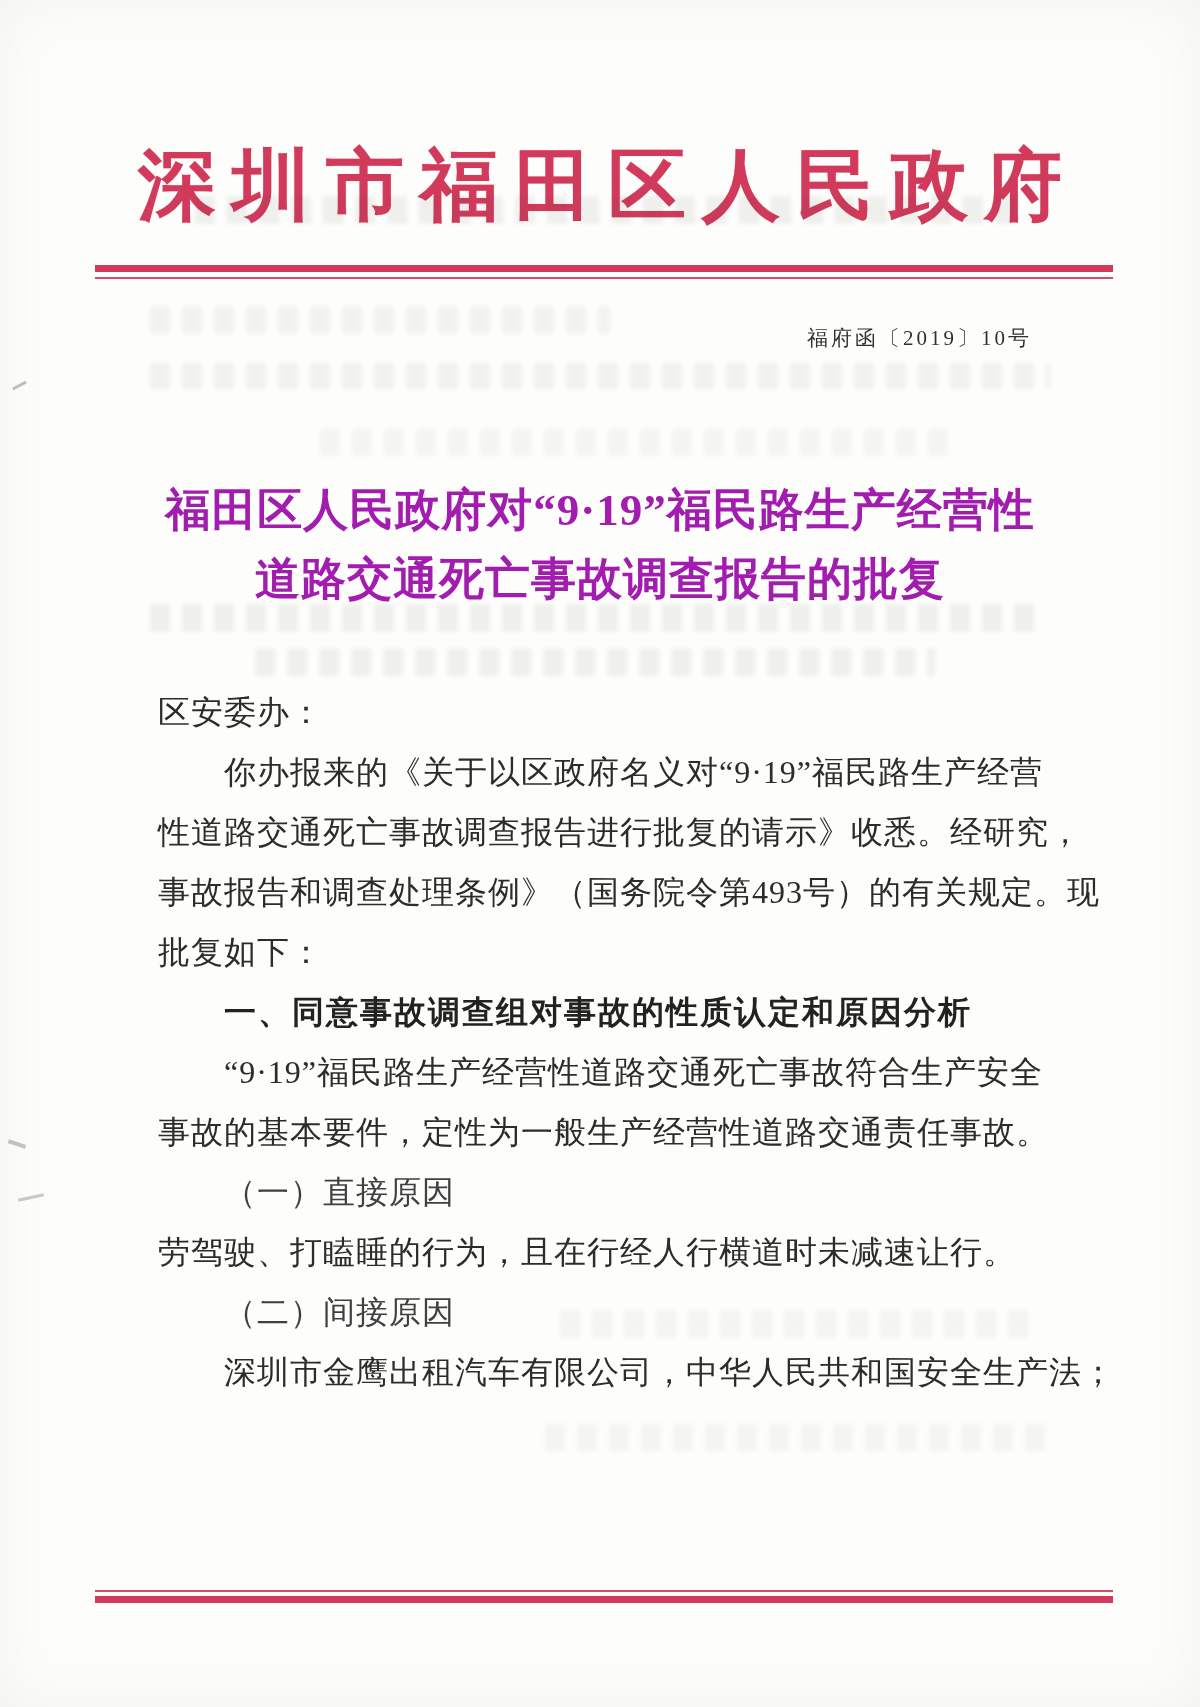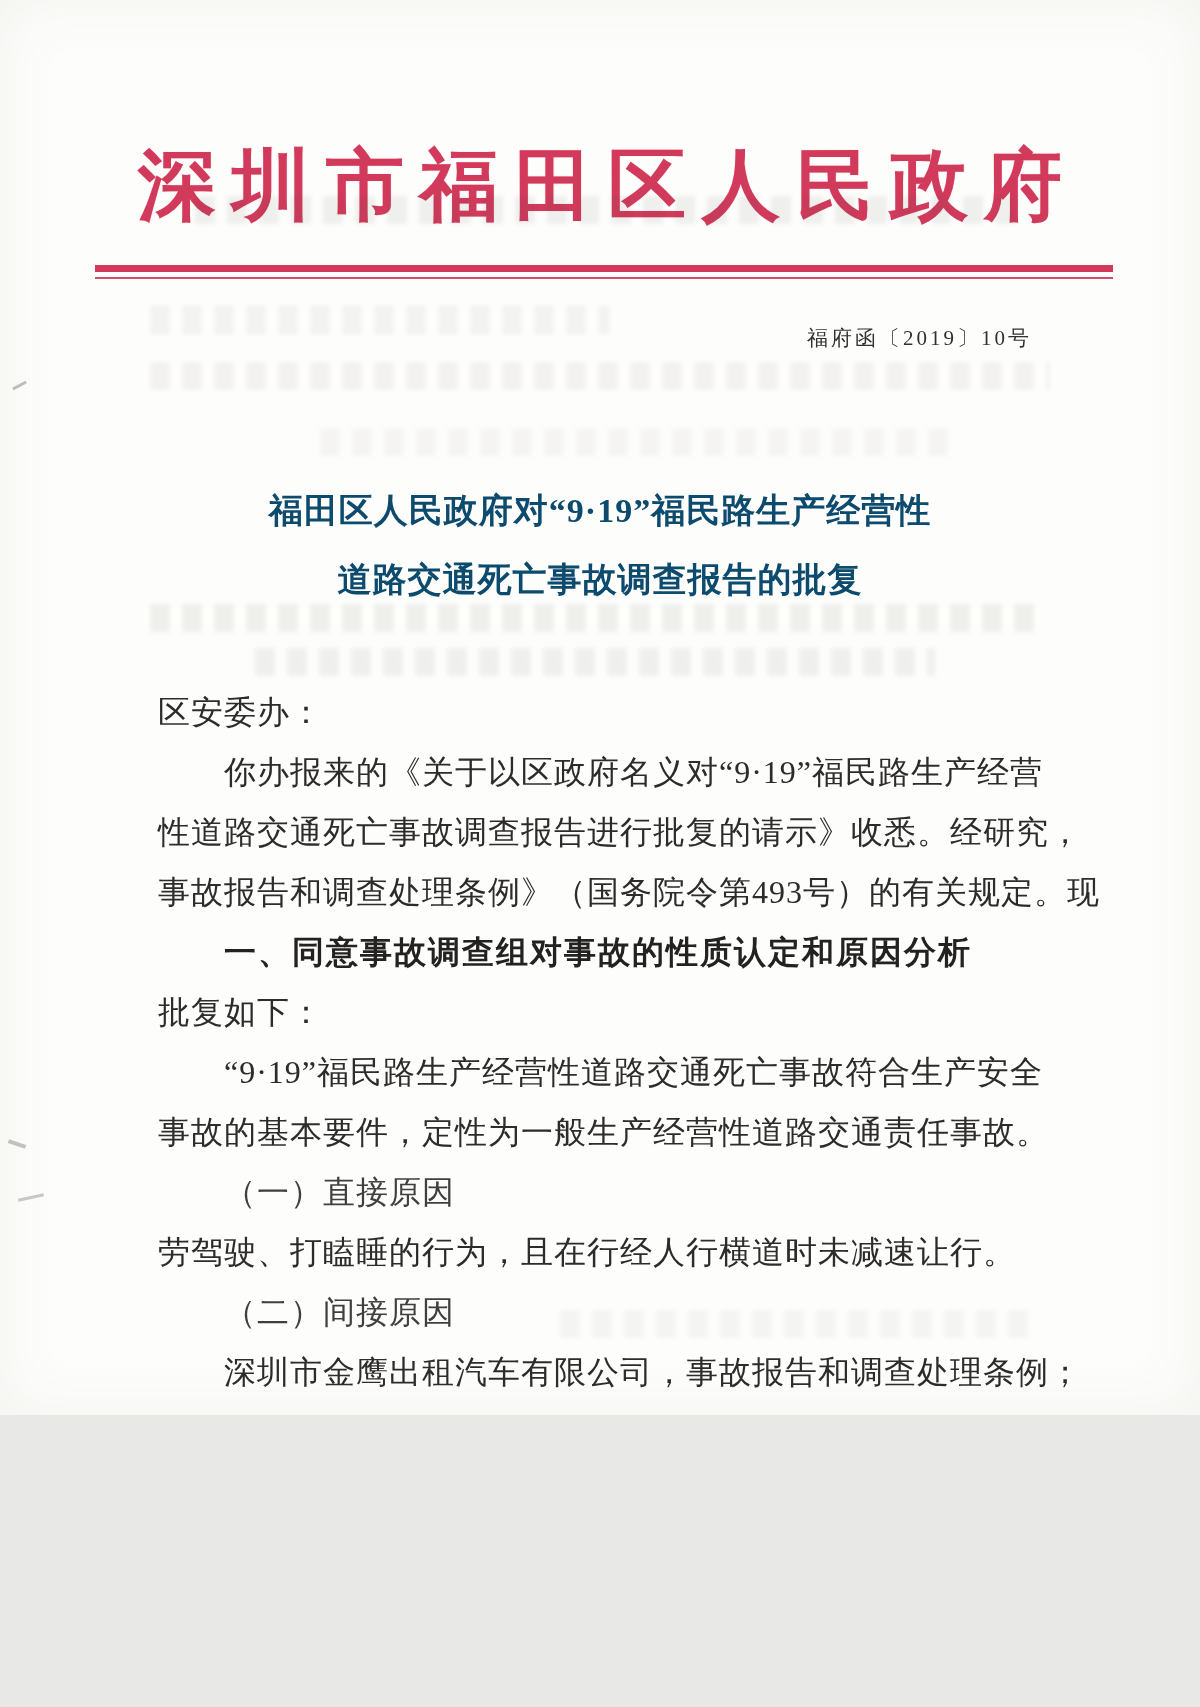--- a/index.html
+++ b/index.html
@@ -1,21 +1,21 @@
 <!DOCTYPE html>
 <html style="--accent: #d23a5c; --ink: #2e2c2a;"><head>
 <meta charset="utf-8">
 <style>
   :root { --accent: #d23a5c; --ink: #2e2c2a; }
   * { margin: 0; padding: 0; box-sizing: border-box; }
   html, body { background: #e8e8e6; }
   .page {
     position: relative;
     width: 1200px;
-    height: 1415px;
+    height: 1707px;
     margin: 0 auto;
     background: #fdfdfb;
     overflow: hidden;
     font-family: "Liberation Serif", "DejaVu Serif", serif;
     box-shadow: inset 0 0 60px rgba(120,115,105,0.08);
   }
 
   
   .agency-header {
     position: absolute;
@@ -45,24 +45,24 @@
     font-size: 21px;
     color: #33312f;
     letter-spacing: 3px;
     white-space: nowrap;
   }
 
   .doc-title {
     position: absolute;
     top: 476px; left: 0; right: 0;
     text-align: center;
-    font-size: 34px;
+    font-size: 45px;
     line-height: 69px;
     font-weight: 700;
-    color: #0c4a6e;
+    color: #a21caf;
     letter-spacing: 1px;
   }
 
   .body-block {
     position: absolute;
     top: 682px; left: 150px;
     width: 930px;
     font-size: 32px;
     color: var(--ink);
     letter-spacing: 1px;
@@ -119,28 +119,28 @@
     <div>福田区人民政府对“9·19”福民路生产经营性</div>
     <div>道路交通死亡事故调查报告的批复</div>
   </div>
 
   <div class="body-block">
 
   <div class="body-line">区安委办：</div>
       <div class="body-line indent">你办报来的《关于以区政府名义对“9·19”福民路生产经营</div>
       <div class="body-line">性道路交通死亡事故调查报告进行批复的请示》收悉。经研究，</div>
       <div class="body-line">事故报告和调查处理条例》（国务院令第493号）的有关规定。现</div>
+      <div class="body-line">批复如下：</div>
       <div class="body-line line-bold indent">一、同意事故调查组对事故的性质认定和原因分析</div>
-      <div class="body-line">批复如下：</div>
       <div class="body-line indent">“9·19”福民路生产经营性道路交通死亡事故符合生产安全</div>
       <div class="body-line">事故的基本要件，定性为一般生产经营性道路交通责任事故。</div>
       <div class="body-line line-kaiti indent">（一）直接原因</div>
       <div class="body-line">劳驾驶、打瞌睡的行为，且在行经人行横道时未减速让行。</div>
       <div class="body-line line-kaiti indent">（二）间接原因</div>
-      <div class="body-line indent">深圳市金鹰出租汽车有限公司，事故报告和调查处理条例；</div>
+      <div class="body-line indent">深圳市金鹰出租汽车有限公司，中华人民共和国安全生产法；</div>
     </div>
 
   <div class="rule rule-bottom">
     <div class="thin"></div>
     <div class="thick"></div>
   </div>
 
   <div class="ghost g1"></div>
   <div class="ghost g2"></div>
   <div class="ghost g3"></div>

